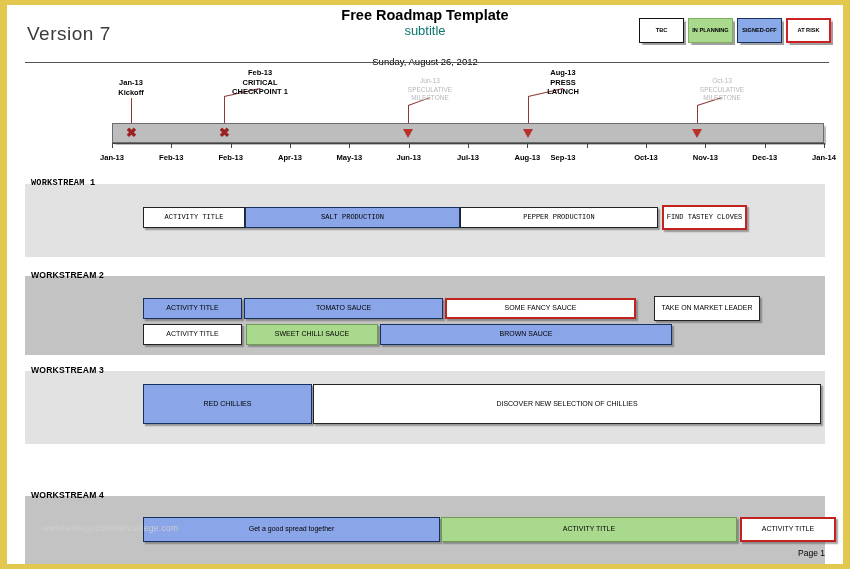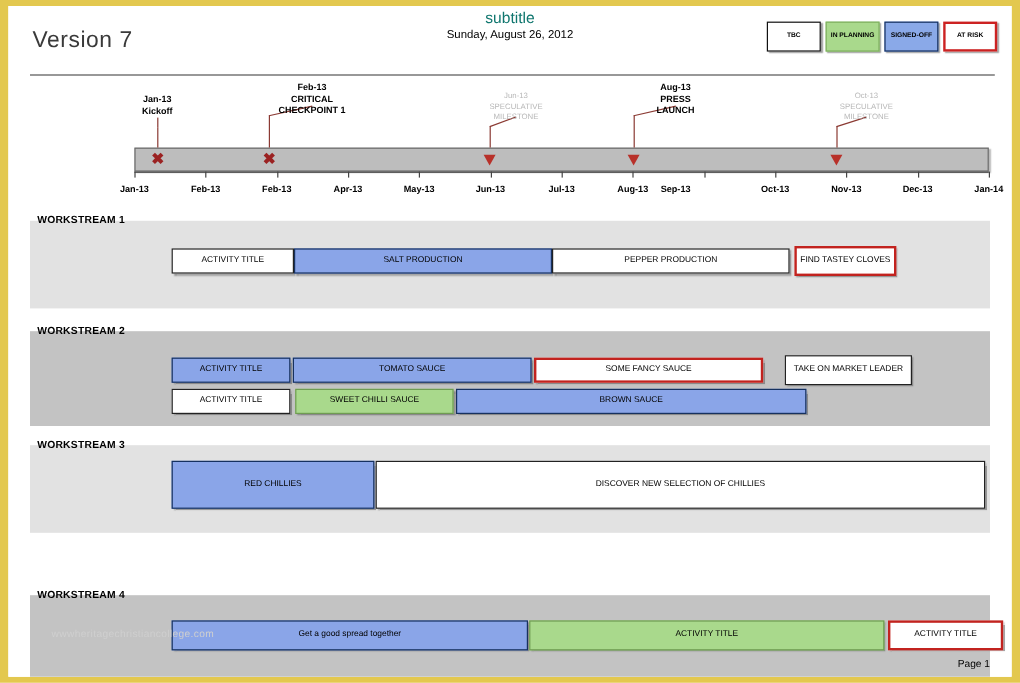--- a/index.html
+++ b/index.html
@@ -12,21 +12,21 @@
         background:#ffffff;}
   #sheet{position:absolute;left:0;top:0;right:0;bottom:0;background:#fff;
          overflow:hidden;}
 
   
   .version{position:absolute;left:20px;top:18px;font-size:19px;color:#3a3a3a;
            letter-spacing:.5px;font-weight:400;}
   .titleblock{position:absolute;left:0;right:0;top:2px;text-align:center;}
   .ttl{font-size:14.5px;font-weight:bold;color:#000;line-height:16px;}
   .sub{font-size:13px;color:#0f766e;line-height:16px;}
-  .dt{font-size:9.5px;color:#000;line-height:13px;}
+  .dt{font-size:9.5px;color:#000;line-height:13px;margin-top:16px;}
 
   
   .legend{position:absolute;right:12px;top:13px;display:flex;gap:4px;}
   .lgbox{width:45px;height:25px;display:flex;align-items:center;
          justify-content:center;text-align:center;font-size:5.6px;
          font-weight:bold;line-height:7px;color:#000;
          box-sizing:border-box;box-shadow:1.5px 1.5px 1px rgba(80,80,80,.55);}
   .lg-tbc{background:#ffffff;border:1px solid #111;}
   .lg-plan{background:#a9d98c;border:1px solid #7fb05f;}
   .lg-signed{background:#8aa9e8;border:1.5px solid #16315f;}
@@ -87,20 +87,21 @@
 </style>
 </head>
 <body>
 
 <div id="page">
  <div id="sheet">
 
   <div class="version">Version 7</div>
 
   <div class="titleblock">
+    <div class="ttl">Free Roadmap Template</div>
     <div class="sub">subtitle</div>
     <div class="dt">Sunday, August 26, 2012</div>
   </div>
 
   <div class="legend" id="legend">
         <div class="lgbox lg-tbc">TBC</div>
         <div class="lgbox lg-plan">IN PLANNING</div>
         <div class="lgbox lg-signed">SIGNED-OFF</div>
         <div class="lgbox lg-risk">AT RISK</div>
       </div>
@@ -171,21 +172,21 @@
         <div class="leader" style="left: 690px; top: 40px; height: 18px;"></div>
         <div class="leader-d" style="left: 690px; top: 40px; width: 26.2488px; transform: rotate(-17.7447deg);"></div>
         <div class="mlabel spec" style="left: 670px; top: 12px; width: 90px;">
           <div>Oct-13</div>
           <div>SPECULATIVE</div>
           <div>MILESTONE</div>
         </div>
       </div>
 
   <div id="bands">
-        <div class="band" style="top: 170px; height: 82px;">
+        <div class="band" style="top: 170px; height: 82px; font-family: Liberation Mono, monospace;">
           <div class="bandbg bg-light"></div>
           <div class="wsname">WORKSTREAM 1</div>
           <div class="bar b-white" style="left: 118px; width: 102px; top: 32px;">ACTIVITY TITLE</div>
           <div class="bar b-blue" style="left: 220px; width: 215px; top: 32px;">SALT PRODUCTION</div>
           <div class="bar b-white" style="left: 435px; width: 198px; top: 32px;">PEPPER PRODUCTION</div>
           <div class="bar b-risk tall" style="left: 637px; width: 85px; top: 30px;">FIND TASTEY CLOVES</div>
         </div>
         <div class="band" style="top: 262px; height: 88px;">
           <div class="bandbg bg-dark"></div>
           <div class="wsname">WORKSTREAM 2</div>

